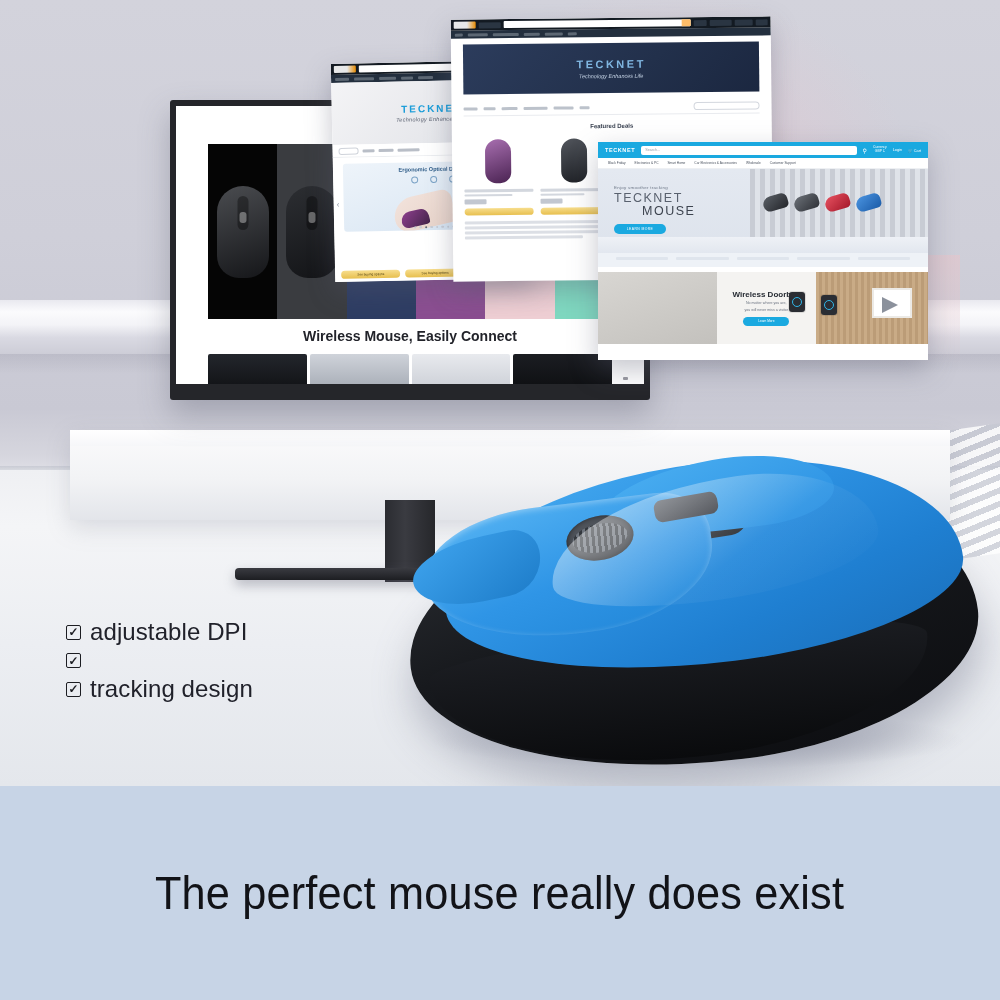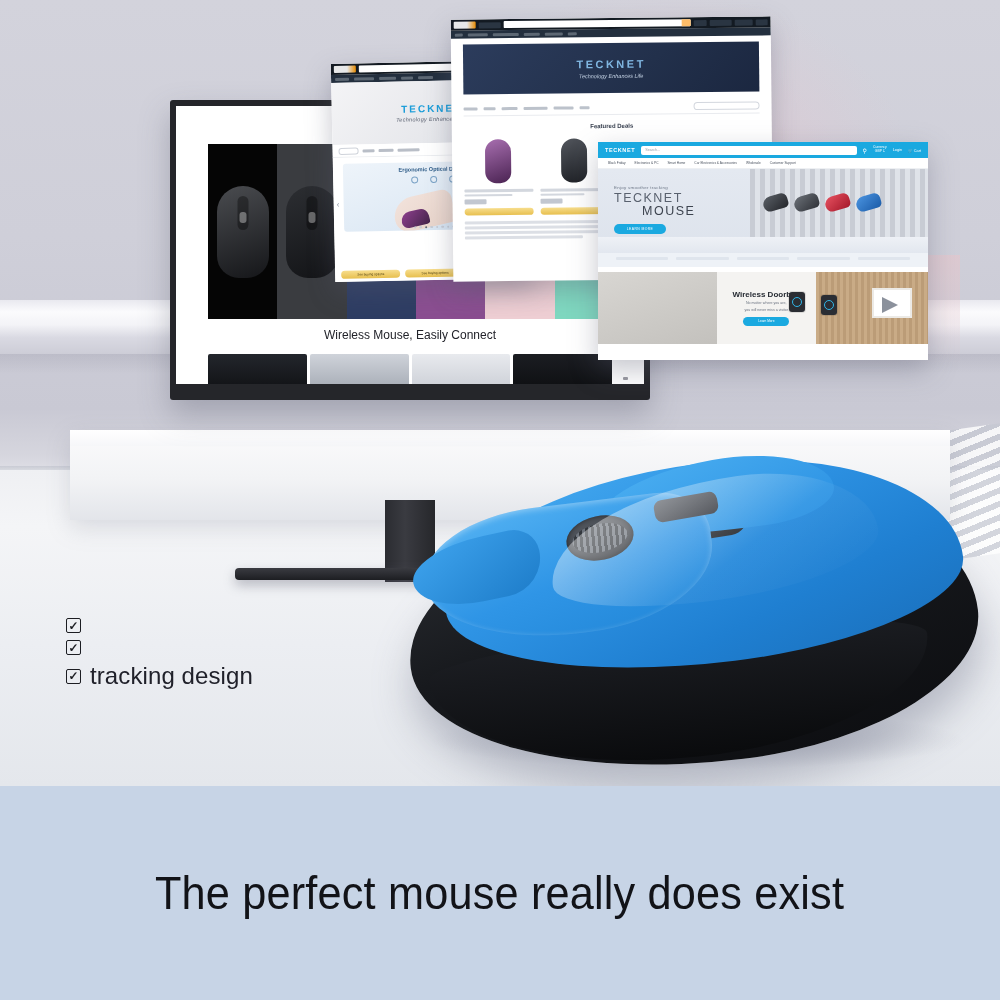--- a/index.html
+++ b/index.html
@@ -103,21 +103,21 @@
   .mp-mouse:before{
     content:""; position:absolute; left:50%; top:10px; transform:translateX(-50%);
     width:11px; height:34px; border-radius:6px; background:rgba(0,0,0,.35);
   }
   .mp-mouse:after{
     content:""; position:absolute; left:50%; top:26px; transform:translateX(-50%);
     width:7px; height:11px; border-radius:3px; background:rgba(255,255,255,.35);
   }
   .mp-caption{
     position:absolute; left:0; right:0; top:222px; text-align:center;
-    font-size:12px; font-weight:400; color:#22232a;
+    font-size:14px; font-weight:700; color:#22232a;
   }
   .mp-strip{ position:absolute; left:32px; right:32px; top:248px; height:46px; overflow:hidden; display:flex; gap:3px;}
   .mp-strip > div{ flex:1; border-radius:2px; }
 
   
   .win{ position:absolute; background:#fff; box-shadow:0 10px 26px rgba(90,92,112,.35); overflow:hidden; }
 
   
   .winA{ left:333px; top:62px; width:200px; height:218px; transform:rotate(-1.2deg); }
   .az-bar{ height:11px; background:#131a22; position:relative; display:flex; align-items:center; padding:0 3px; gap:3px;}
@@ -607,20 +607,21 @@
     <div class="hm-leftbtn"></div>
     <div class="hm-sideblue"></div>
     <div class="hm-wheel"></div>
     <div class="hm-dpi"></div>
     <div class="hm-gloss"></div>
   </div>
 
   <div class="features">
     <div class="feat">
       <div class="chk">✓</div>
+      <div class="feat-label">adjustable DPI</div>
     </div>
     <div class="feat">
       <div class="chk">✓</div>
     </div>
     <div class="feat">
       <div class="chk">✓</div>
       <div class="feat-label">tracking design</div>
     </div>
   </div>
 

